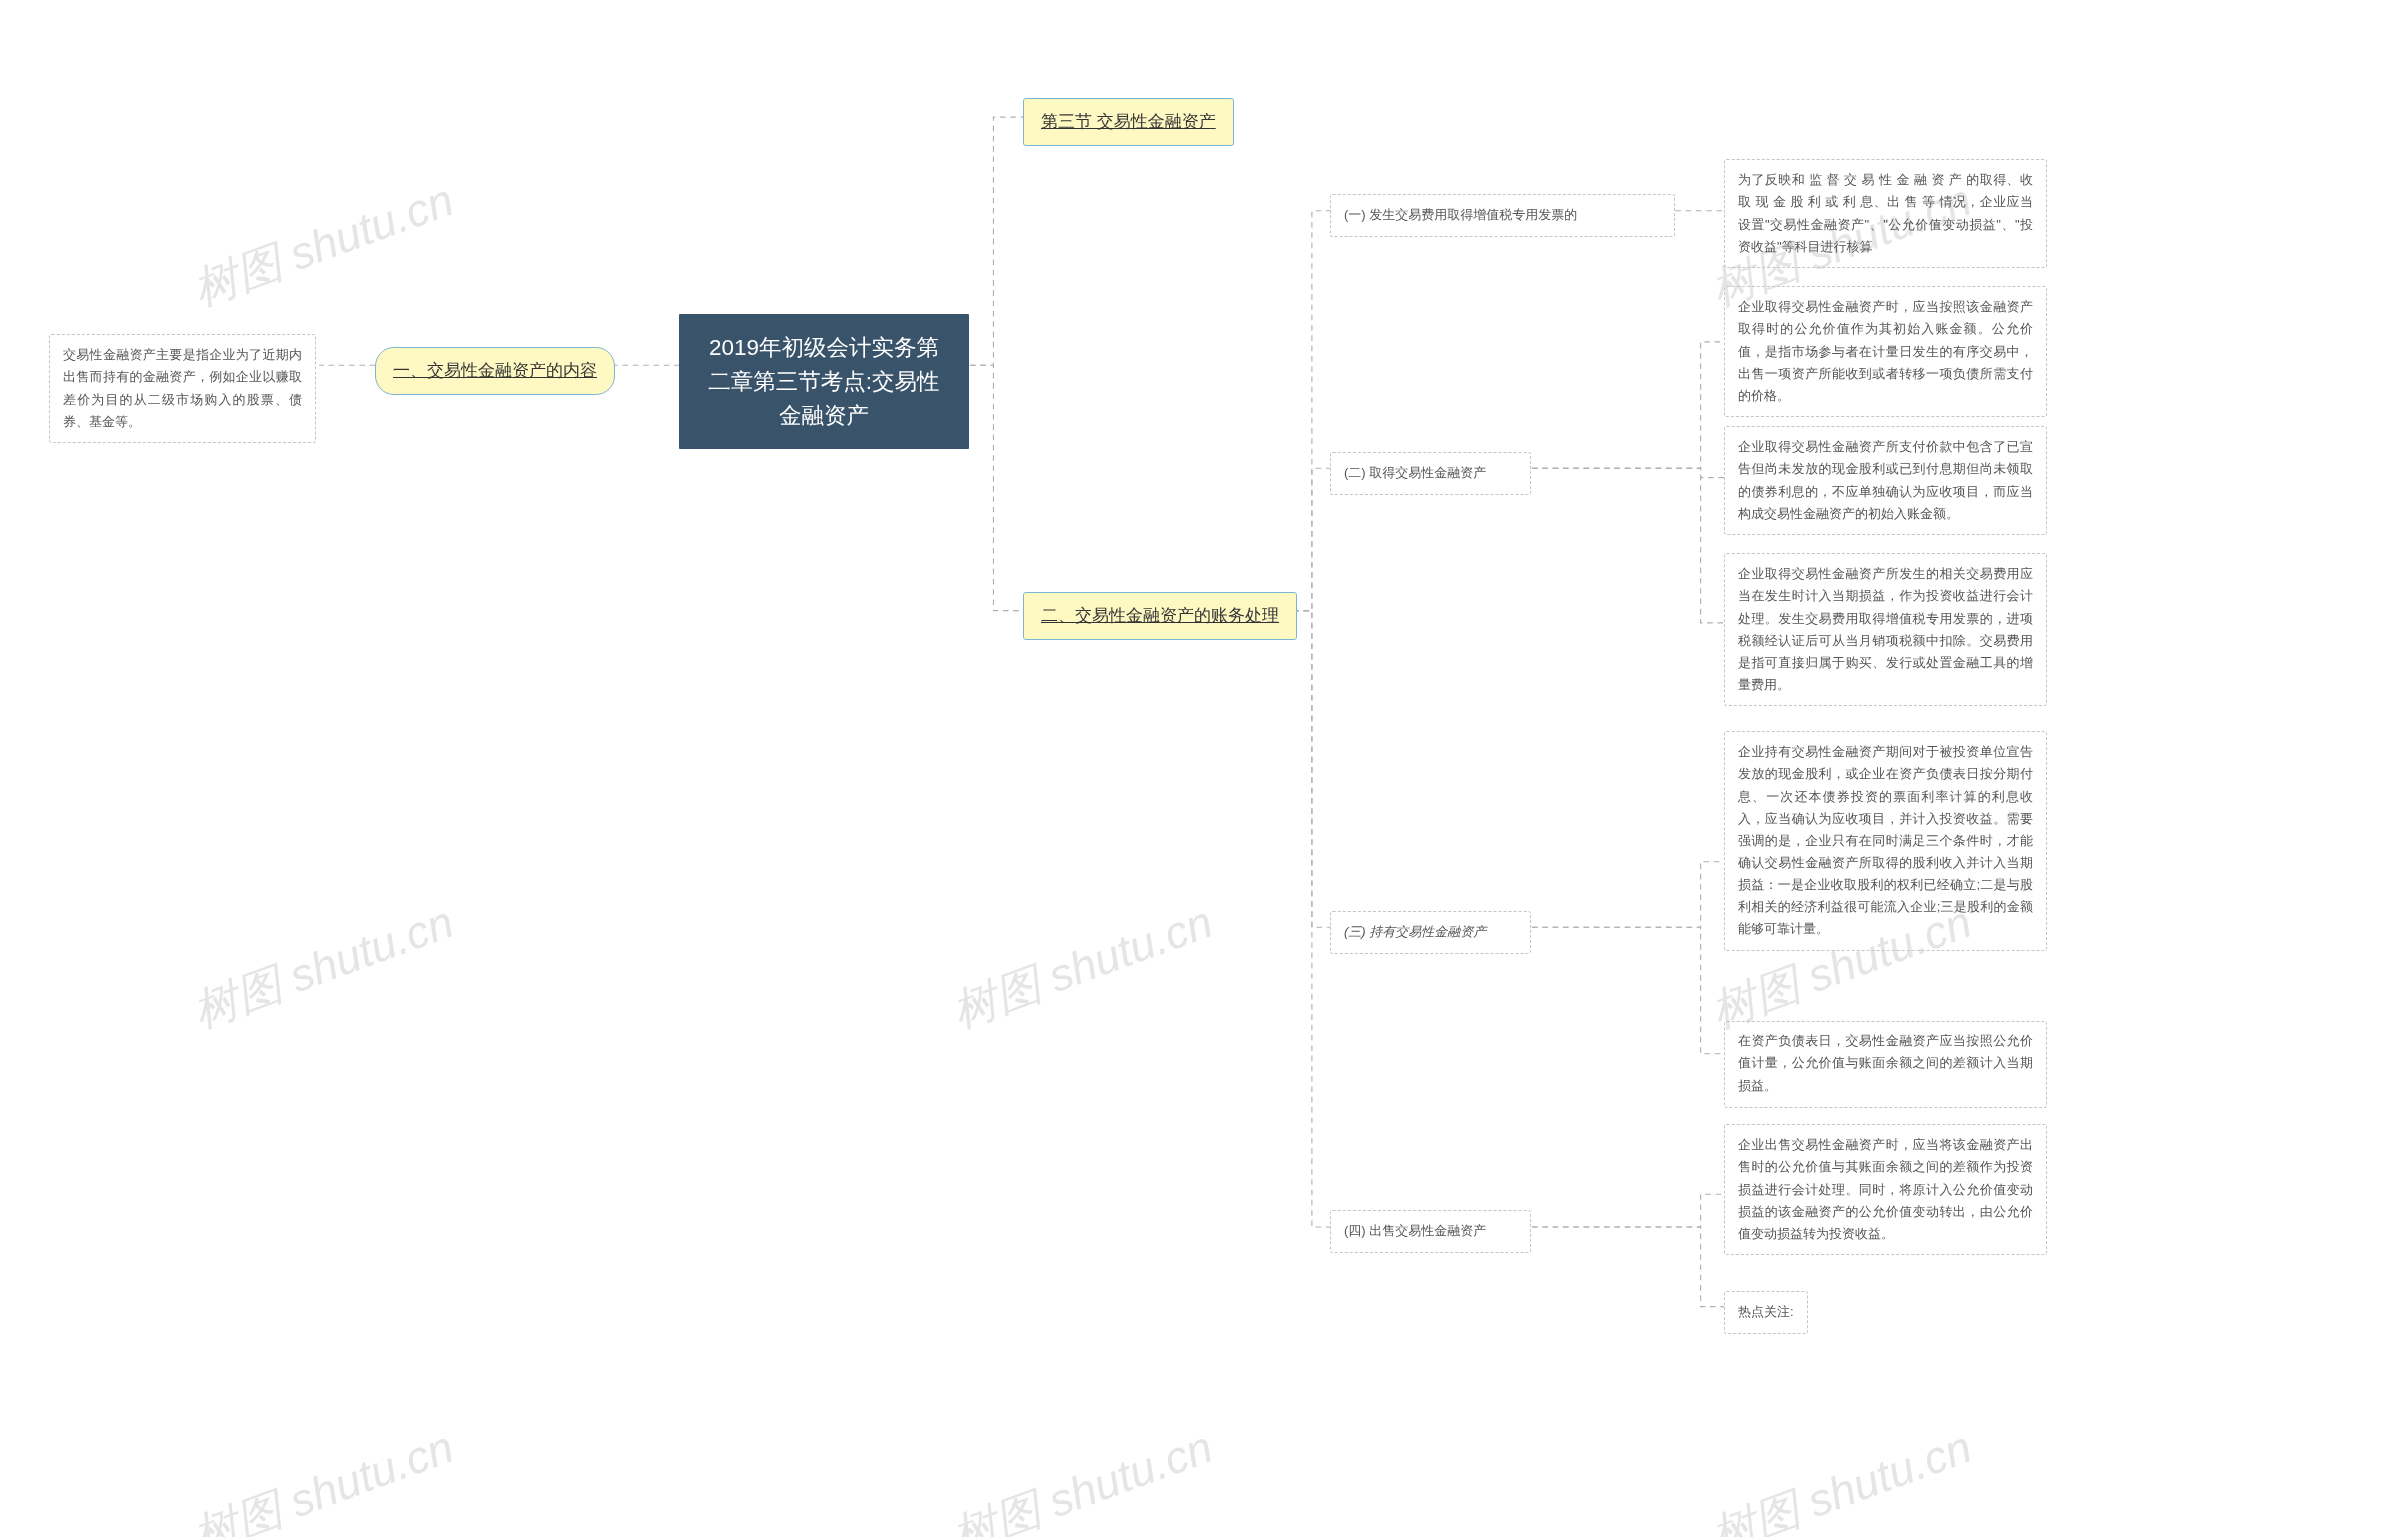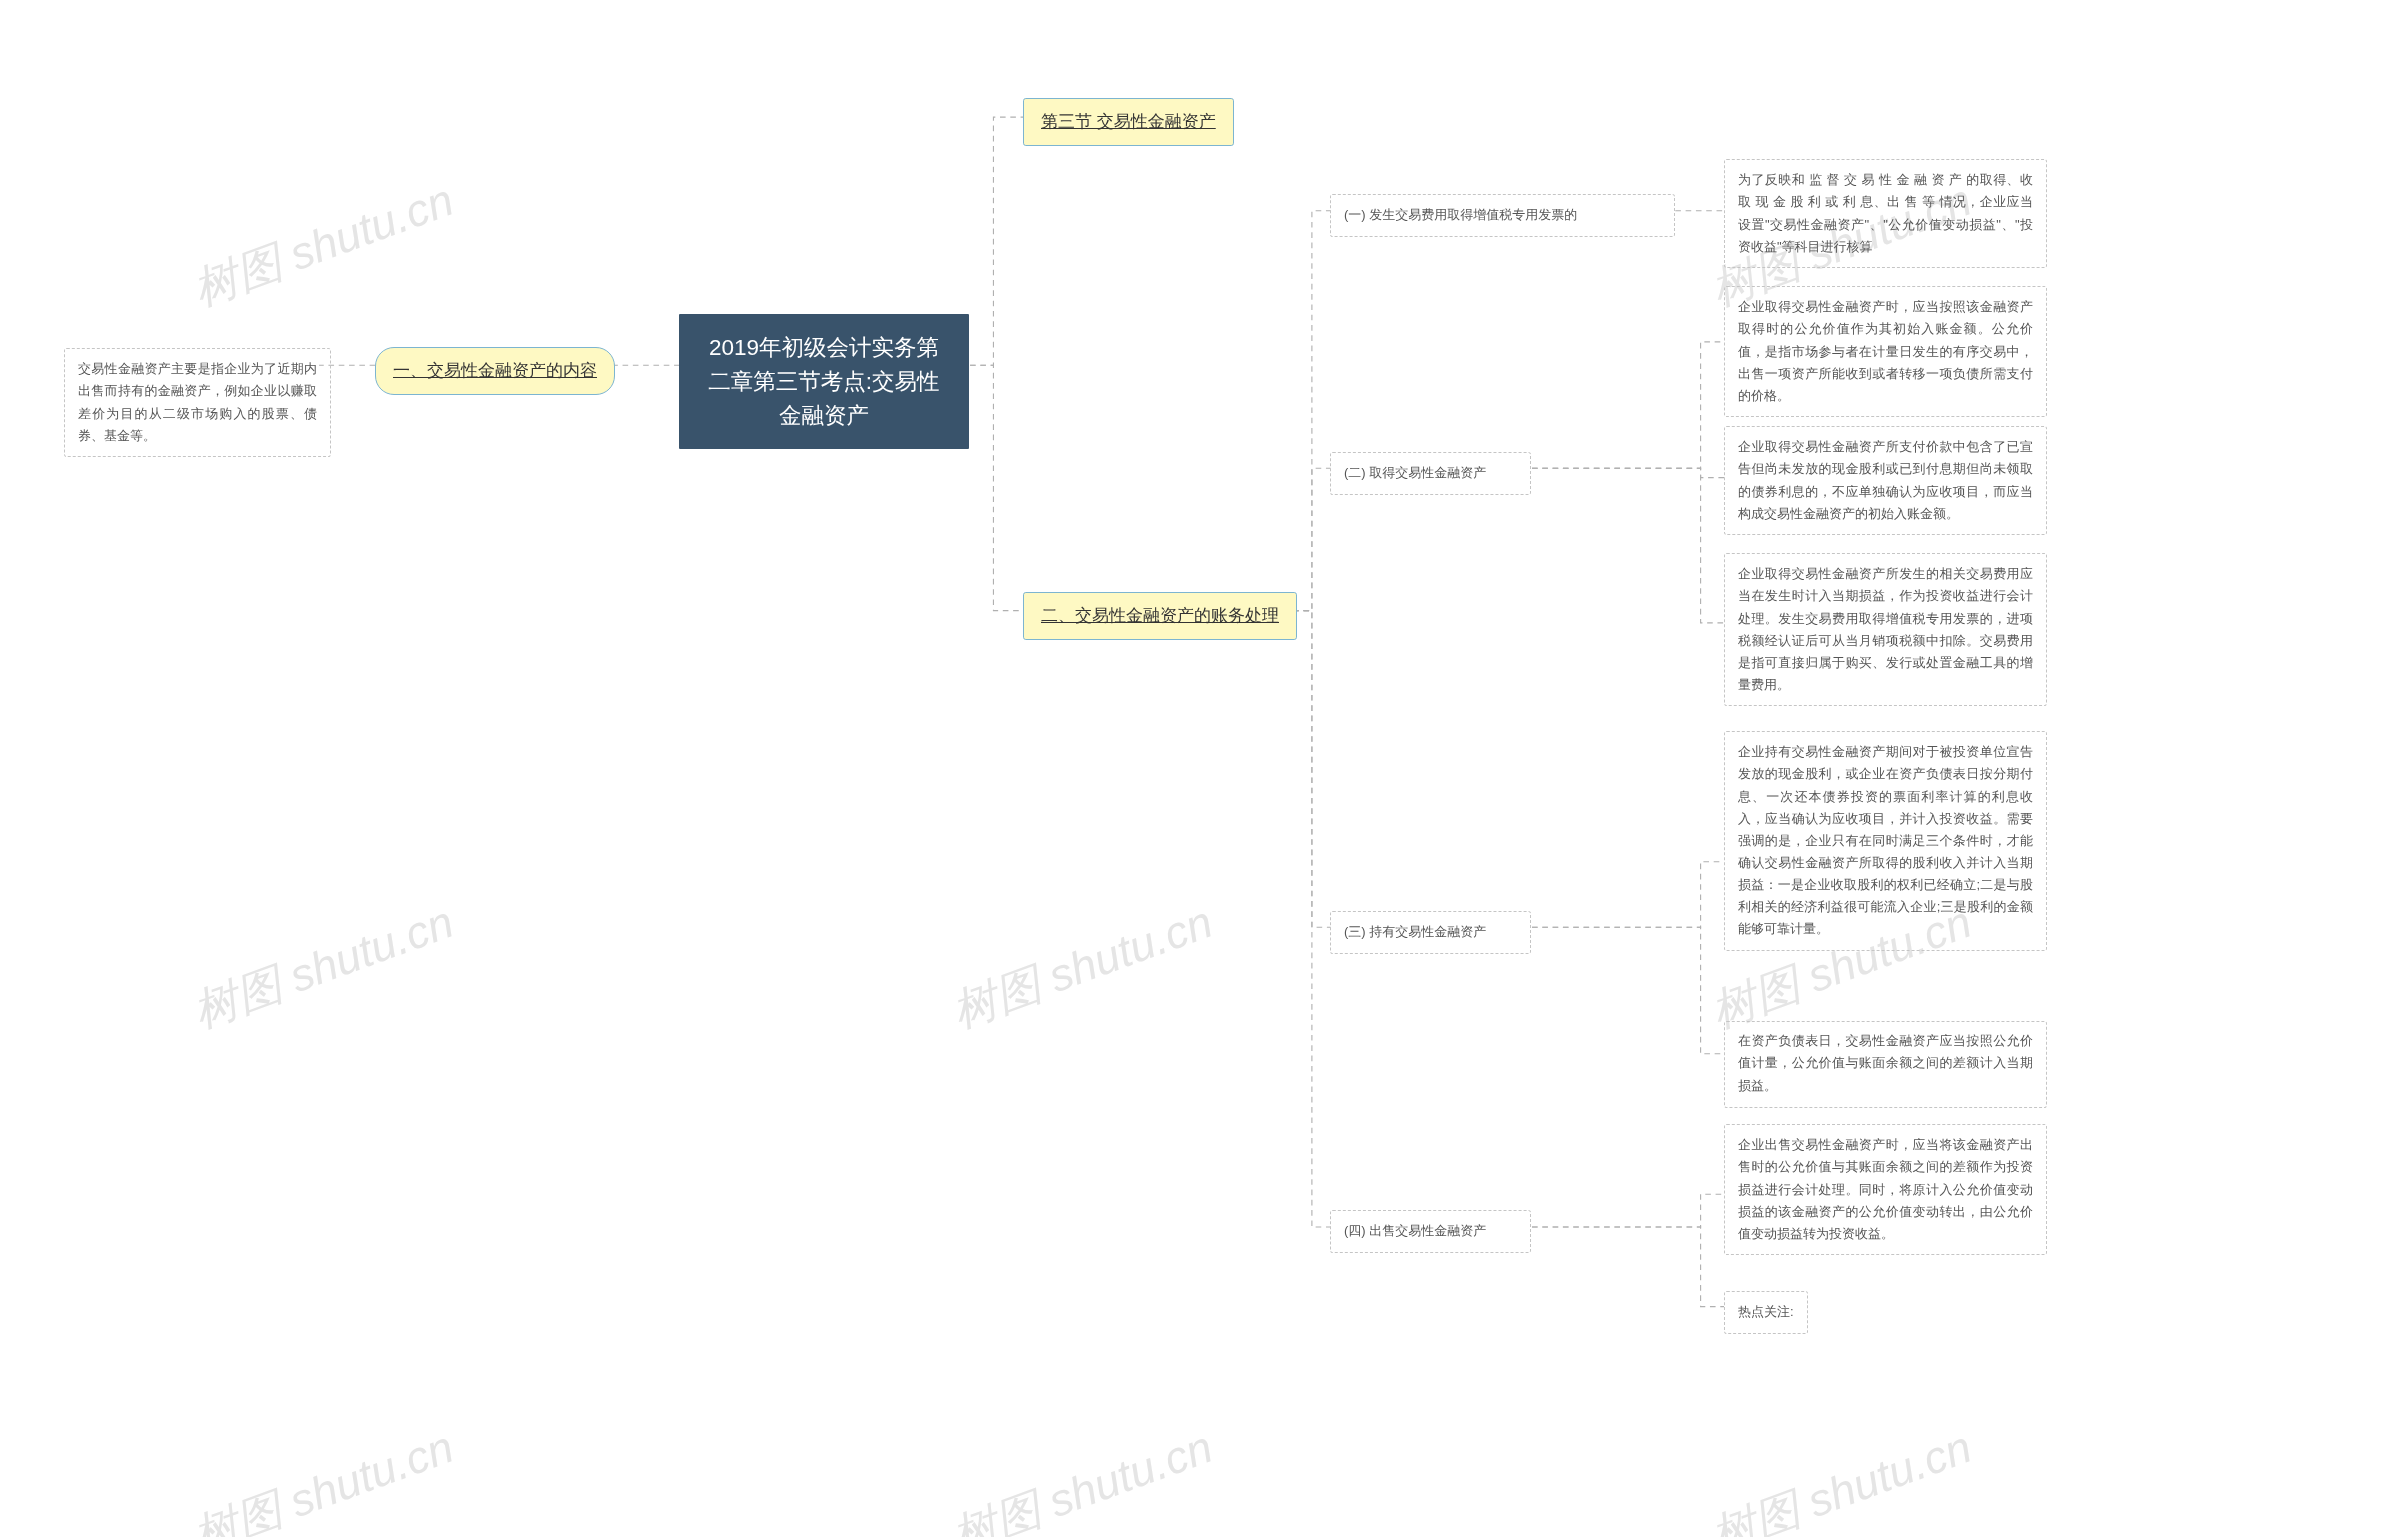--- a/index.html
+++ b/index.html
@@ -121,21 +121,21 @@
   <path d="M 1635 1310 L 1815 1310 L 1815 1395 L 1840 1395"></path>
 </svg>
 
 <div class="node root" style="left:679px; top:314px;">
   <span>2019年初级会计实务第二章第三节考点:交易性金融资产</span>
 </div>
 
 <div class="node solid-box" style="left:375px; top:347px;border-radius:19px;">
   <span>一、交易性金融资产的内容</span>
 </div>
-<div class="node dashed-box" style="left:64px; top:334px; width:267px;margin-top:14px;">
+<div class="node dashed-box" style="left:49px; top:334px; width:267px;">
   <span>交易性金融资产主要是指企业为了近期内出售而持有的金融资产，例如企业以赚取差价为目的从二级市场购入的股票、债券、基金等。</span>
 </div>
 
 <div class="node solid-box" style="left:1023px; top:98px;">
   <span>第三节 交易性金融资产</span>
 </div>
 
 <div class="node solid-box" style="left:1023px; top:592px;">
   <span>二、交易性金融资产的账务处理</span>
 </div>
@@ -153,21 +153,21 @@
 <div class="node dashed-box" style="left:1724px; top:286px; width:323px;">
   <span>企业取得交易性金融资产时，应当按照该金融资产取得时的公允价值作为其初始入账金额。公允价值，是指市场参与者在计量日发生的有序交易中，出售一项资产所能收到或者转移一项负债所需支付的价格。</span>
 </div>
 <div class="node dashed-box" style="left:1724px; top:426px; width:323px;">
   <span>企业取得交易性金融资产所支付价款中包含了已宣告但尚未发放的现金股利或已到付息期但尚未领取的债券利息的，不应单独确认为应收项目，而应当构成交易性金融资产的初始入账金额。</span>
 </div>
 <div class="node dashed-box" style="left:1724px; top:553px; width:323px;">
   <span>企业取得交易性金融资产所发生的相关交易费用应当在发生时计入当期损益，作为投资收益进行会计处理。发生交易费用取得增值税专用发票的，进项税额经认证后可从当月销项税额中扣除。交易费用是指可直接归属于购买、发行或处置金融工具的增量费用。</span>
 </div>
 
-<div class="node dashed-box" style="left:1330px; top:911px; width:201px;">
+<div class="node dashed-box" style="left:1330px; top:911px; width:201px;font-style:italic;">
   <span>(三) 持有交易性金融资产</span>
 </div>
 <div class="node dashed-box" style="left:1724px; top:731px; width:323px;">
   <span>企业持有交易性金融资产期间对于被投资单位宣告发放的现金股利，或企业在资产负债表日按分期付息、一次还本债券投资的票面利率计算的利息收入，应当确认为应收项目，并计入投资收益。需要强调的是，企业只有在同时满足三个条件时，才能确认交易性金融资产所取得的股利收入并计入当期损益：一是企业收取股利的权利已经确立;二是与股利相关的经济利益很可能流入企业;三是股利的金额能够可靠计量。</span>
 </div>
 <div class="node dashed-box" style="left:1724px; top:1021px; width:323px;font-family:Liberation Mono, monospace;">
   <span>在资产负债表日，交易性金融资产应当按照公允价值计量，公允价值与账面余额之间的差额计入当期损益。</span>
 </div>
 
 <div class="node dashed-box" style="left:1330px; top:1210px; width:201px;">

